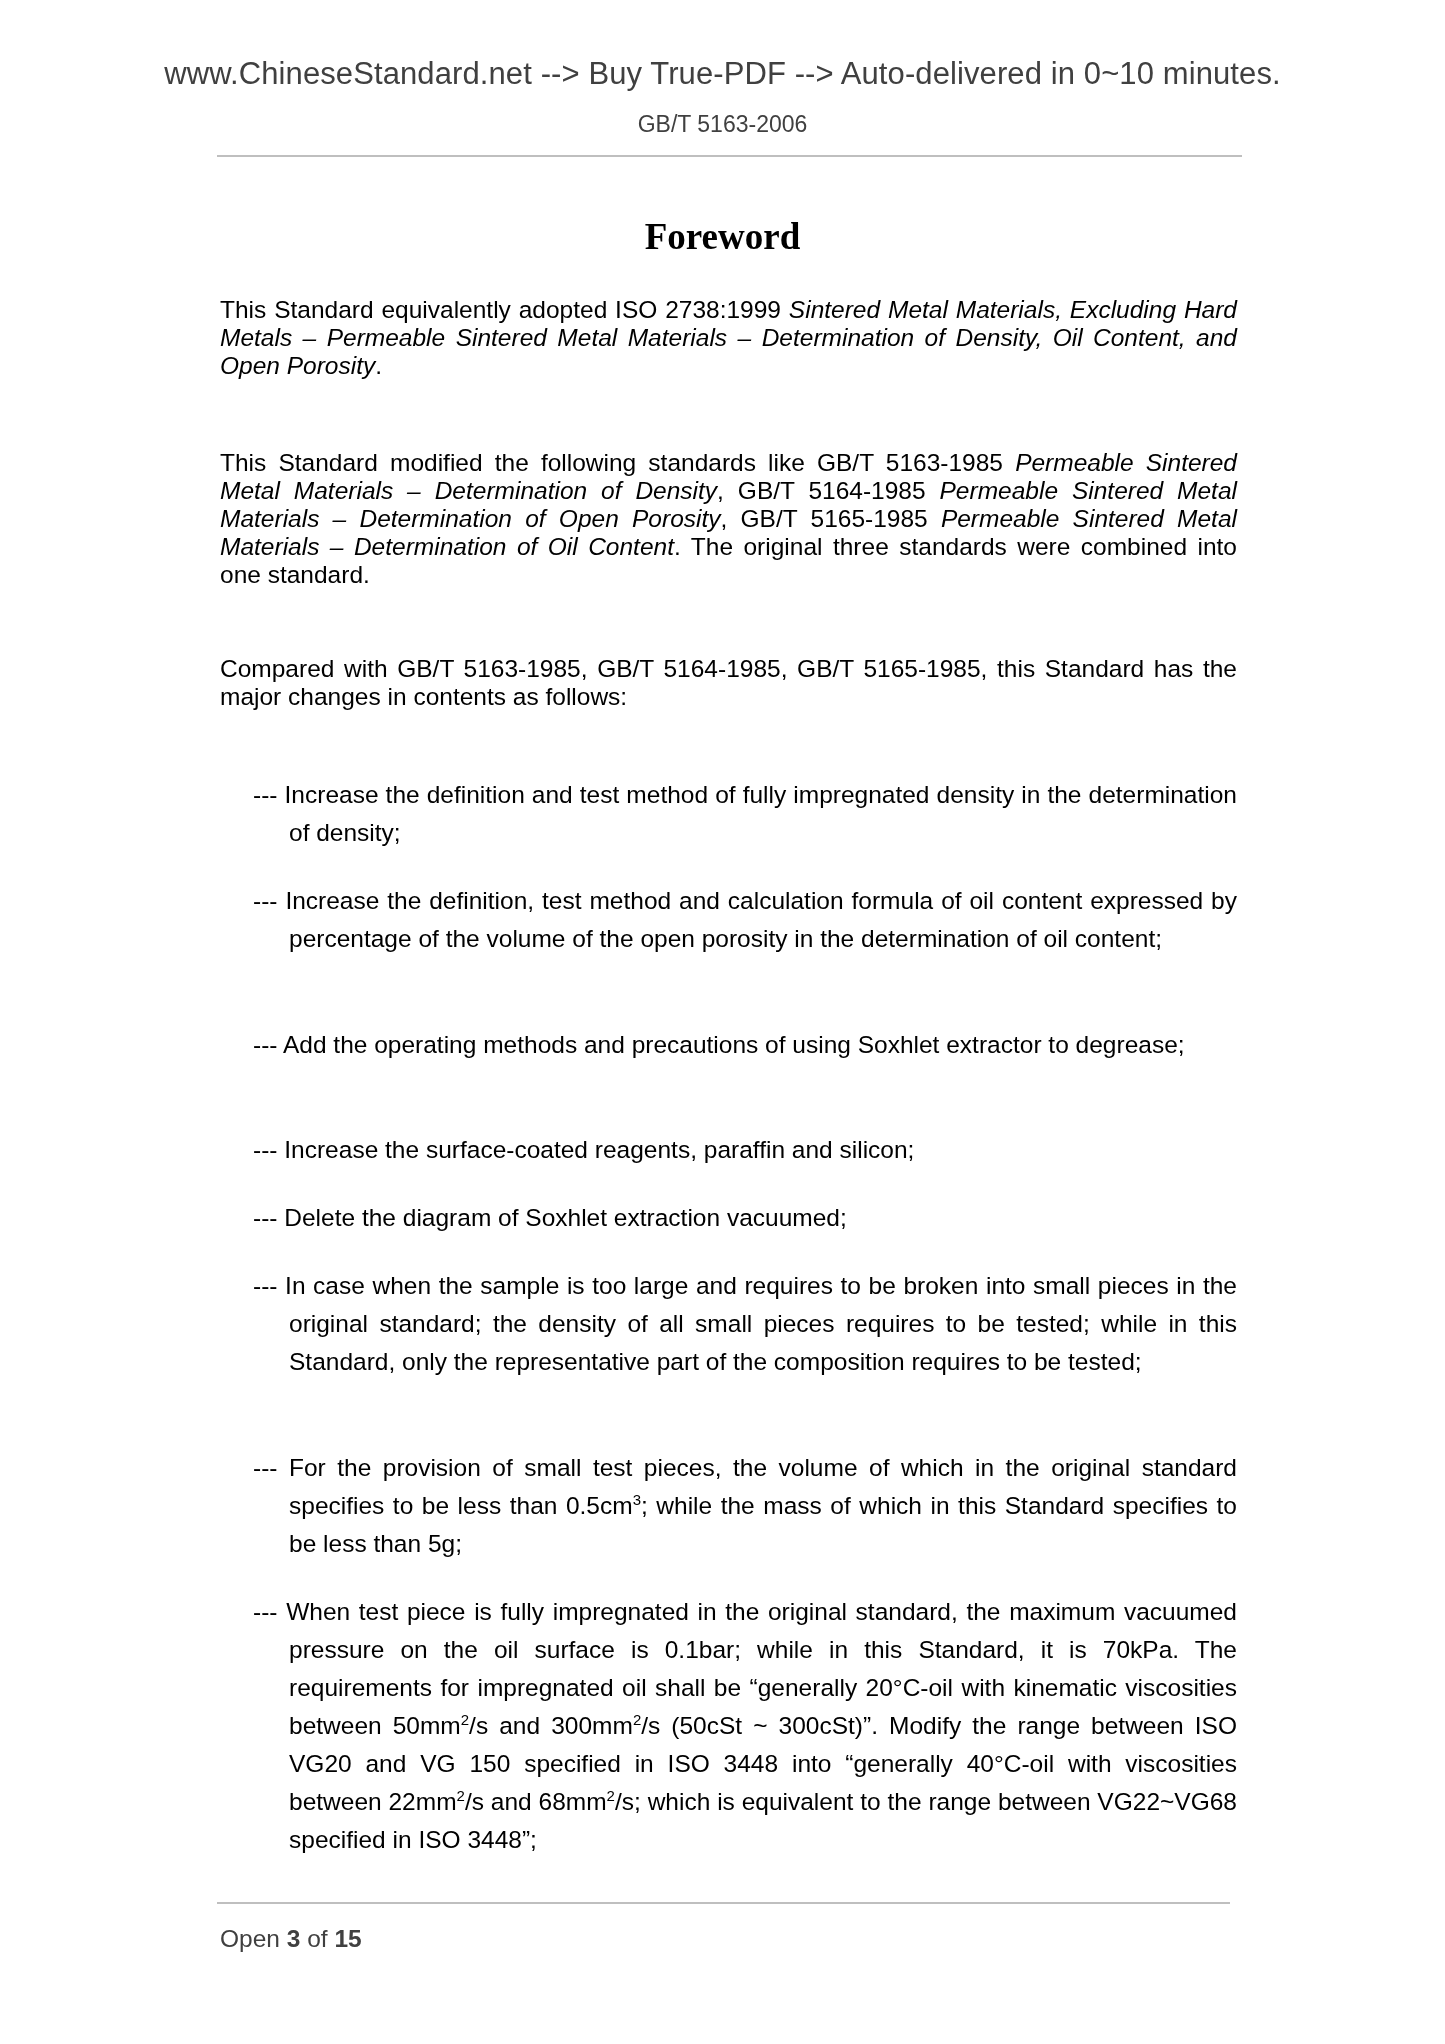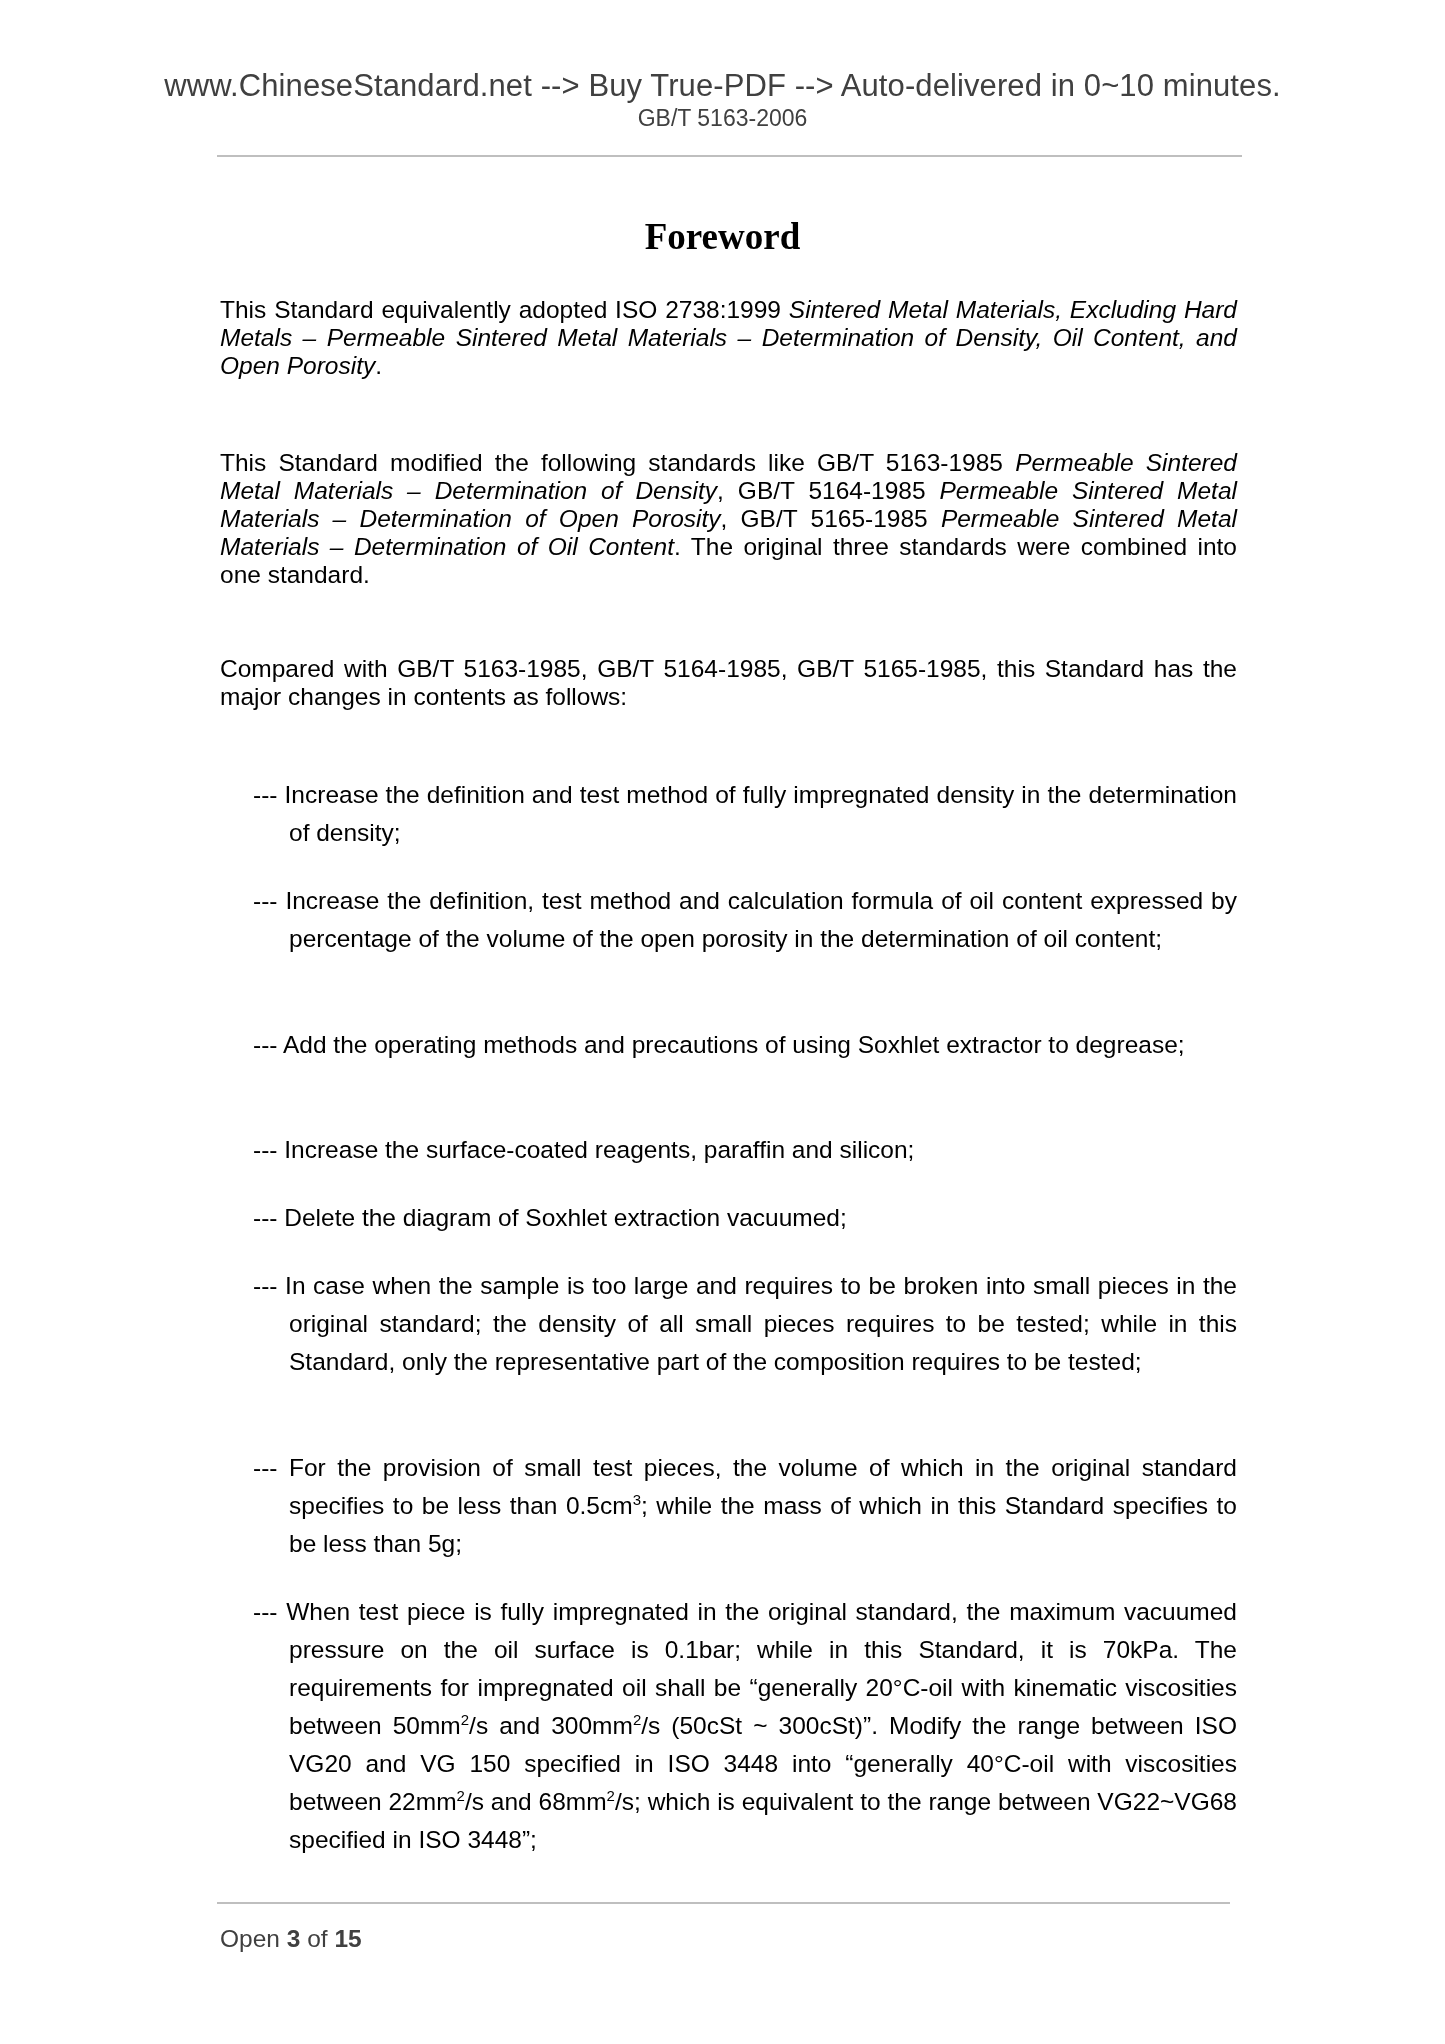--- a/index.html
+++ b/index.html
@@ -17,25 +17,24 @@
     }
     .header-top {
       position: absolute;
       top: 56px;
       left: 0;
       width: 1445px;
       text-align: center;
       font-size: 31px;
       color: #404040;
       letter-spacing: 0.1px;
-      margin-top: 12px;
     }
     .header-code {
       position: absolute;
-      top: 105px;
+      top: 111px;
       left: 0;
       width: 1445px;
       text-align: center;
       font-size: 23px;
       color: #404040;
     }
     .header-rule {
       position: absolute;
       top: 155px;
       left: 217px;

